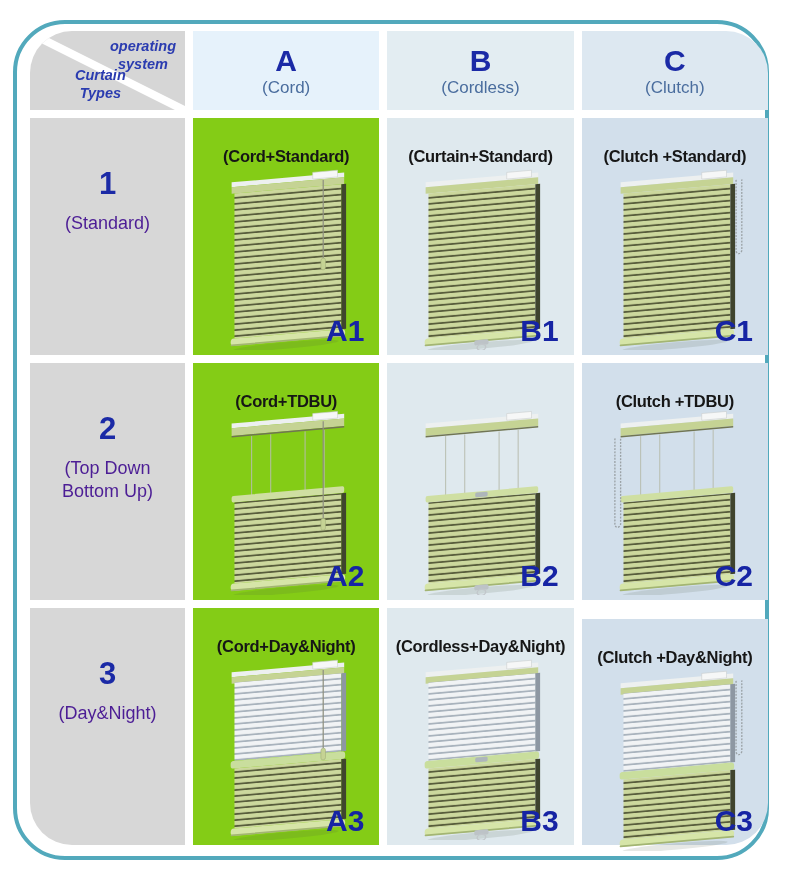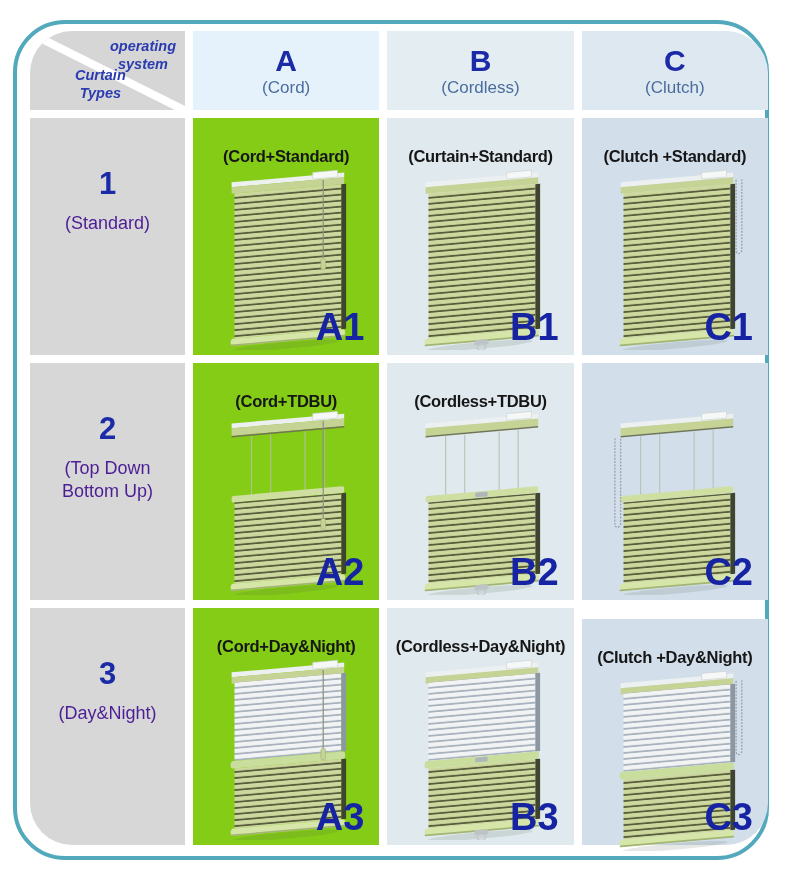--- a/index.html
+++ b/index.html
@@ -35,21 +35,21 @@
 
   
   .cell{position:relative;}
   .cell.a{background:#84cc16;}
   .cell.b{background:#dfe9ee;}
   .cell.c{background:#d2dfeb;}
   .cell.c3{border-radius:0 0 42px 0;margin-top:11px;}
   .caption{position:absolute;top:29px;left:0;width:100%;text-align:center;
     font-weight:bold;font-size:16.5px;color:#161616;letter-spacing:-0.3px;}
   .blind{position:absolute;left:50%;top:45px;transform:translateX(-50%);}
-  .code{position:absolute;right:15px;bottom:9px;font-size:38px;font-weight:bold;color:#1624a4;line-height:1;}
+  .code{position:absolute;right:15px;bottom:9px;font-size:30px;font-weight:bold;color:#1624a4;line-height:1;}
 </style>
 </head>
 <body>
 
 <div class="frame"></div>
 
 <div class="grid">
 
   <div class="corner">
     <div class="diag"></div>
@@ -192,21 +192,20 @@
           <rect x="146" y="93" width="5" height="85" fill="#3f442e"></rect>
           <rect x="30" y="178" width="120" height="7.5" rx="3.5" fill="#d6e5a8"></rect>
           <rect x="30" y="184" width="120" height="1.8" rx="0.9" fill="#a3b573"></rect>
           <line x1="127" y1="16" x2="127" y2="118" stroke="#8f9081" stroke-width="1.3"></line>
           <rect x="124.6" y="118" width="4.8" height="12" rx="2" fill="#c5d394" stroke="#9aa673" stroke-width="0.5"></rect>
         </g>
       </svg>
     <div class="code">A2</div>
   </div>
   <div class="cell b">
-    <div class="caption">(Cordless+TDBU)</div>
     <svg class="blind" width="168" height="187" viewBox="0 0 176 196">
         <defs>
      <pattern id="pg4" width="8" height="6.3" patternUnits="userSpaceOnUse">
        <rect width="8" height="6.3" fill="#ccd89d"></rect>
             <rect y="4.4" width="8" height="1.9" fill="#585d3c"></rect>
      </pattern>
      <pattern id="pw4" width="8" height="6.3" patternUnits="userSpaceOnUse">
        <rect width="8" height="6.3" fill="#f1f3f5"></rect>
             <rect y="4.4" width="8" height="1.9" fill="#a9b3bd"></rect>
      </pattern>
@@ -227,20 +226,21 @@
           <rect x="30" y="178" width="120" height="7.5" rx="3.5" fill="#d6e5a8"></rect>
           <rect x="30" y="184" width="120" height="1.8" rx="0.9" fill="#a3b573"></rect>
           <rect x="83" y="87" width="13" height="5" rx="1.5" fill="#aeb6ba"></rect>
           <rect x="82" y="184" width="15" height="5.5" rx="2" fill="#bdc3c7"></rect>
           <ellipse cx="89.5" cy="192" rx="4.5" ry="3.2" fill="none" stroke="#c2c7cb" stroke-width="1.4"></ellipse>
         </g>
       </svg>
     <div class="code">B2</div>
   </div>
   <div class="cell c">
+    <div class="caption">(Clutch +TDBU)</div>
     <svg class="blind" width="168" height="187" viewBox="0 0 176 196">
         <defs>
      <pattern id="pg5" width="8" height="6.3" patternUnits="userSpaceOnUse">
        <rect width="8" height="6.3" fill="#ccd89d"></rect>
             <rect y="4.4" width="8" height="1.9" fill="#585d3c"></rect>
      </pattern>
      <pattern id="pw5" width="8" height="6.3" patternUnits="userSpaceOnUse">
        <rect width="8" height="6.3" fill="#f1f3f5"></rect>
             <rect y="4.4" width="8" height="1.9" fill="#a9b3bd"></rect>
      </pattern>

